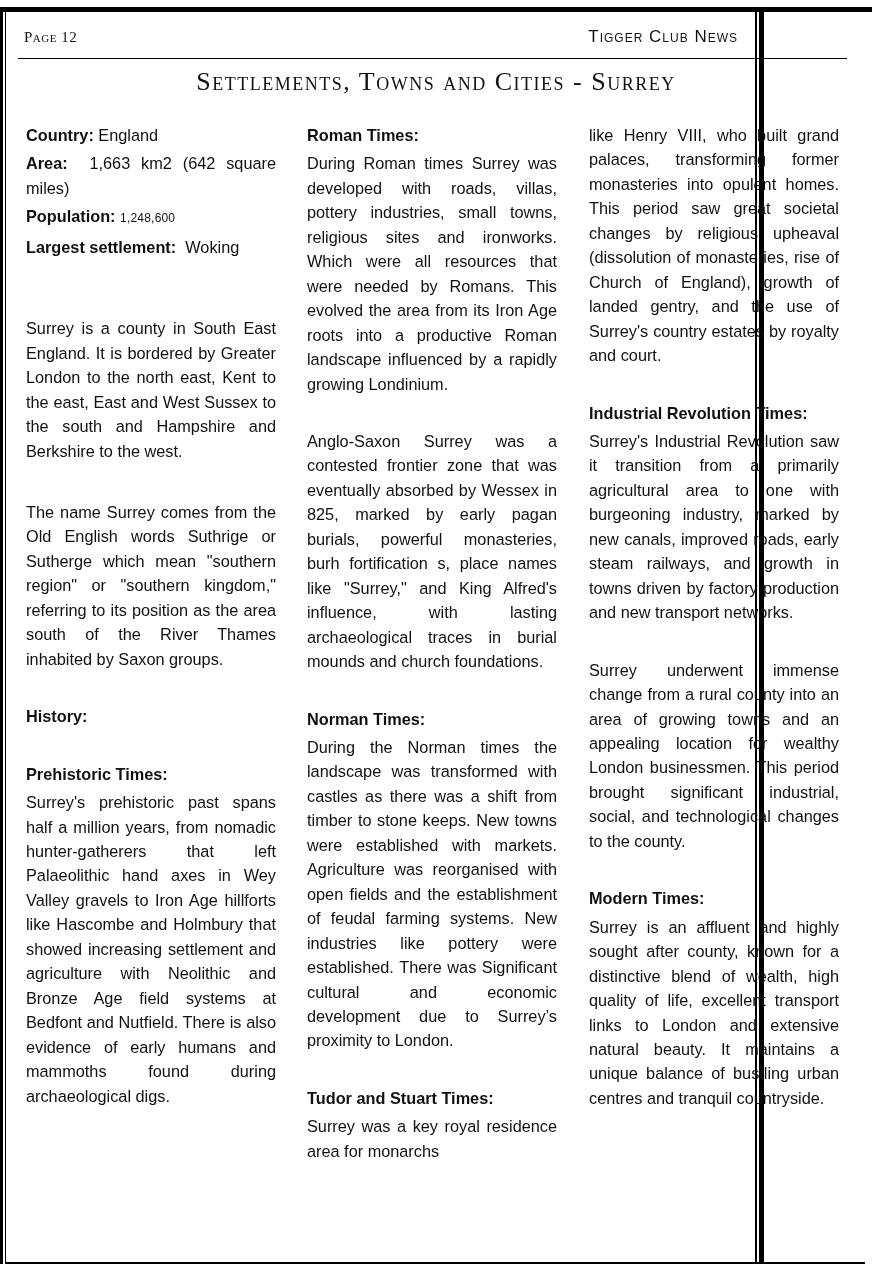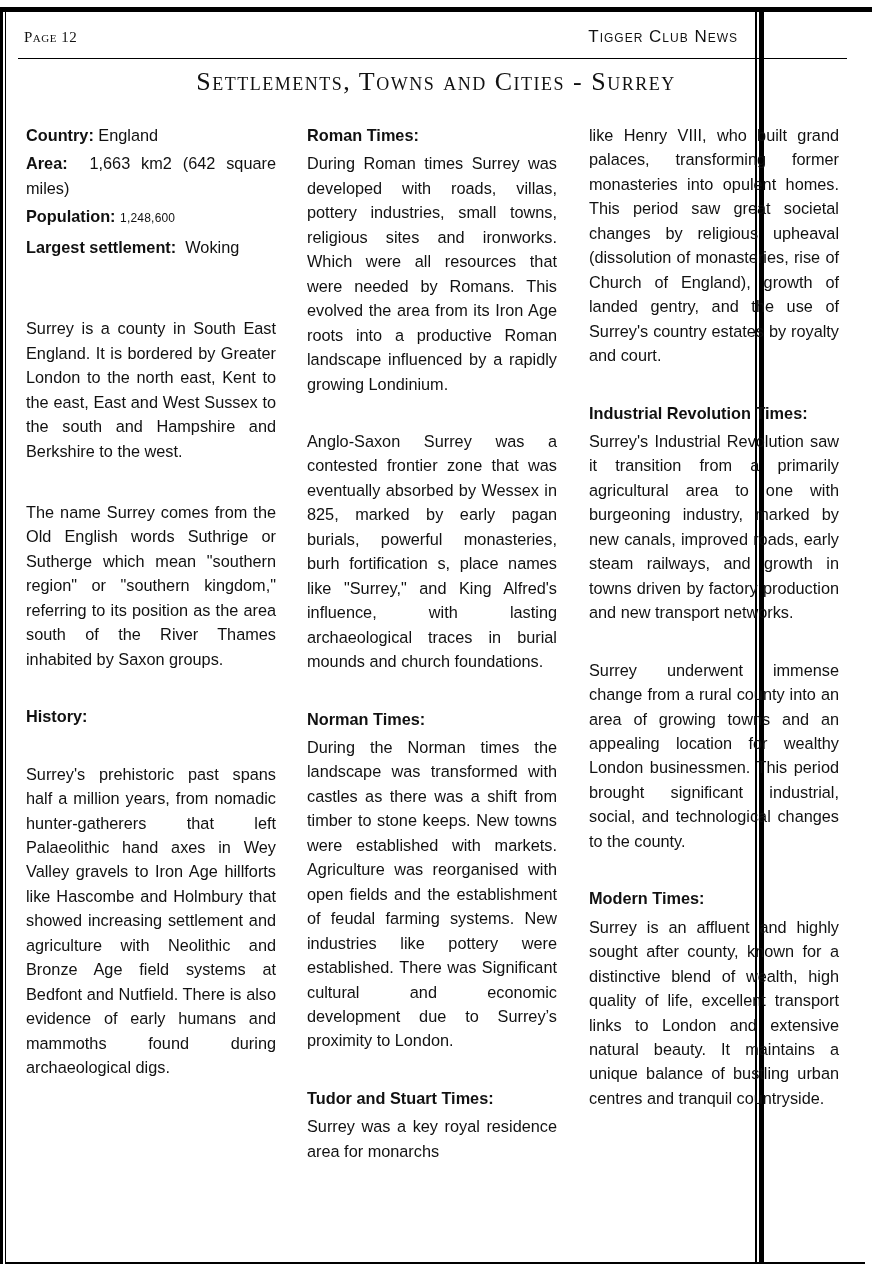--- a/index.html
+++ b/index.html
@@ -67,20 +67,21 @@
       <p class="fact"><b>Population:</b> <span class="pop-val">1,248,600</span></p>
       <p class="fact"><b>Largest settlement:</b>&nbsp; <span>Woking</span></p>
     </div>
     <div class="gap1"></div>
     <p>Surrey is a county in South East England. It is bordered by Greater London to the north east, Kent to the east, East and West Sussex to the south and Hampshire and Berkshire to the west.</p>
     <div class="gap2"></div>
     <p>The name Surrey comes from the Old English words Suthrige or Sutherge which mean "southern region" or "southern kingdom," referring to its position as the area south of the River Thames inhabited by Saxon groups.</p>
     <div class="gap3"></div>
     <p class="h">History:</p>
     <div class="gap3"></div>
+    <p class="h">Prehistoric Times:</p>
     <p>Surrey's prehistoric past spans half a million years, from nomadic hunter-gatherers that left Palaeolithic hand axes in Wey Valley gravels to Iron Age hillforts like Hascombe and Holmbury that showed increasing settlement and agriculture with Neolithic and Bronze Age field systems at Bedfont and Nutfield. There is also evidence of early humans and mammoths found during archaeological digs.</p>
   </div>
 
   <div class="col col2">
     <p class="h">Roman Times:</p>
     <p>During Roman times Surrey was developed with roads, villas, pottery industries, small towns, religious sites and ironworks. Which were all resources that were needed by Romans. This evolved the area from its Iron Age roots into a productive Roman landscape influenced by a rapidly growing Londinium.</p>
     <div class="gap3"></div>
     <p>Anglo-Saxon Surrey was a contested frontier zone that was eventually absorbed by Wessex in 825, marked by early pagan burials, powerful monasteries, burh fortification s, place names like "Surrey," and King Alfred's influence, with lasting archaeological traces in burial mounds and church foundations.</p>
     <div class="gap3"></div>
     <p class="h">Norman Times:</p>

